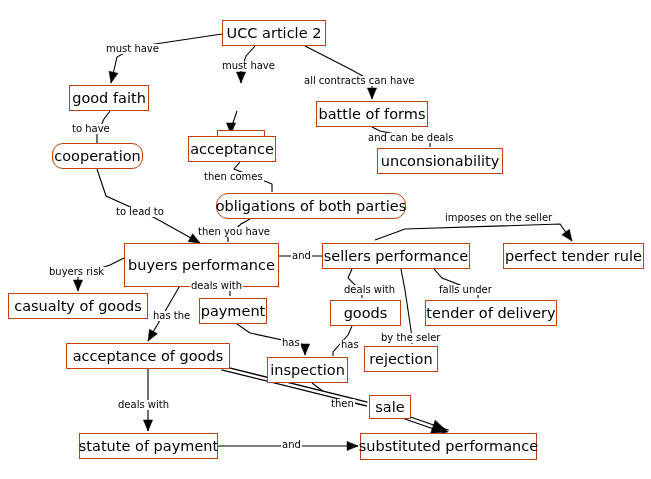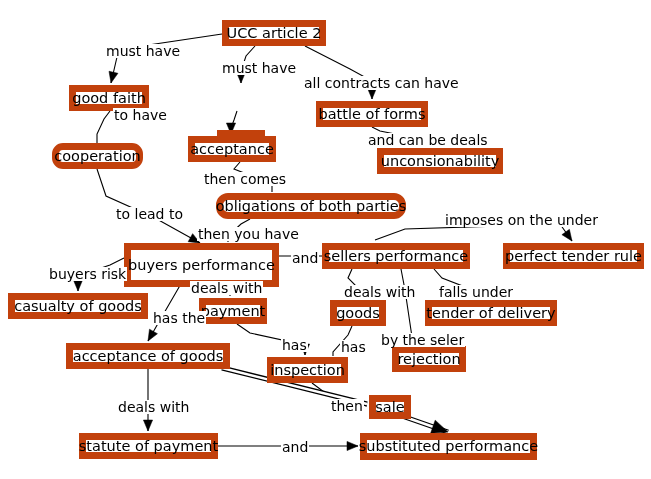--- a/index.html
+++ b/index.html
@@ -18,37 +18,37 @@
   #edges {
     position: absolute;
     left: 0;
     top: 0;
     width: 651px;
     height: 479px;
   }
   .node {
     position: absolute;
     box-sizing: border-box;
-    border: 7px solid #c2410c;
+    border: 1px solid #c2410c;
     background: #ffffff;
     color: #000000;
     font-size: 14.5px;
     line-height: 1;
     display: flex;
     align-items: center;
     justify-content: center;
     white-space: nowrap;
     padding: 0 1px;
     z-index: 5;
   }
   .link-label {
     position: absolute;
     background: #ffffff;
     color: #000000;
-    font-size: 14px;
+    font-size: 10px;
     line-height: 1;
     white-space: nowrap;
     z-index: 6;
     padding: 0 1px;
   }
 </style>
 </head>
 <body>
 
 <div id="canvas">
@@ -101,46 +101,46 @@
       <div class="node" style="left: 316px; top: 101px; width: 112px; height: 26px;">battle of forms</div>
       <div class="node" style="left: 52px; top: 143px; width: 91px; height: 26px; border-radius: 11px;">cooperation</div>
       <div class="node" style="left: 188px; top: 136px; width: 88px; height: 26px;">acceptance</div>
       <div class="node" style="left: 377px; top: 148px; width: 126px; height: 26px;">unconsionability</div>
       <div class="node" style="left: 216px; top: 193px; width: 190px; height: 26px; border-radius: 12px;">obligations of both parties</div>
       <div class="node" style="left: 124px; top: 243px; width: 155px; height: 44px;">buyers performance</div>
       <div class="node" style="left: 322px; top: 243px; width: 148px; height: 26px;">sellers performance</div>
       <div class="node" style="left: 503px; top: 243px; width: 141px; height: 26px;">perfect tender rule</div>
       <div class="node" style="left: 8px; top: 293px; width: 140px; height: 26px;">casualty of goods</div>
       <div class="node" style="left: 199px; top: 298px; width: 68px; height: 26px;">payment</div>
-      <div class="node" style="left: 330px; top: 300px; width: 56px; height: 26px;">goods</div>
+      <div class="node" style="left: 330px; top: 300px; width: 71px; height: 26px;">goods</div>
       <div class="node" style="left: 425px; top: 300px; width: 132px; height: 26px;">tender of delivery</div>
-      <div class="node" style="left: 392px; top: 346px; width: 74px; height: 26px;">rejection</div>
+      <div class="node" style="left: 364px; top: 346px; width: 74px; height: 26px;">rejection</div>
       <div class="node" style="left: 66px; top: 343px; width: 164px; height: 26px;">acceptance of goods</div>
       <div class="node" style="left: 267px; top: 357px; width: 81px; height: 26px;">inspection</div>
       <div class="node" style="left: 369px; top: 395px; width: 42px; height: 24px;">sale</div>
       <div class="node" style="left: 79px; top: 433px; width: 139px; height: 26px;">statute of payment</div>
       <div class="node" style="left: 360px; top: 433px; width: 177px; height: 27px;">substituted performance</div>
     </div>
   <div id="label-layer">
       <div class="link-label" style="left: 105px; top: 44px;">must have</div>
       <div class="link-label" style="left: 221px; top: 61px;">must have</div>
       <div class="link-label" style="left: 303px; top: 76px;">all contracts can have</div>
-      <div class="link-label" style="left: 71px; top: 108px; margin-left: 42px;">to have</div>
+      <div class="link-label" style="left: 71px; top: 124px;">to have</div>
       <div class="link-label" style="left: 367px; top: 133px;">and can be deals</div>
       <div class="link-label" style="left: 203px; top: 172px;">then comes</div>
       <div class="link-label" style="left: 115px; top: 207px;">to lead to</div>
       <div class="link-label" style="left: 197px; top: 227px;">then you have</div>
       <div class="link-label" style="left: 291px; top: 251px;">and</div>
       <div class="link-label" style="left: 48px; top: 267px;">buyers risk</div>
       <div class="link-label" style="left: 190px; top: 281px;">deals with</div>
       <div class="link-label" style="left: 152px; top: 311px;">has the</div>
       <div class="link-label" style="left: 343px; top: 285px;">deals with</div>
       <div class="link-label" style="left: 438px; top: 285px;">falls under</div>
       <div class="link-label" style="left: 380px; top: 333px;">by the seler</div>
-      <div class="link-label" style="left: 444px; top: 213px;">imposes on the under</div>
+      <div class="link-label" style="left: 444px; top: 213px;">imposes on the seller</div>
       <div class="link-label" style="left: 281px; top: 338px;">has</div>
       <div class="link-label" style="left: 340px; top: 340px;">has</div>
       <div class="link-label" style="left: 117px; top: 400px;">deals with</div>
       <div class="link-label" style="left: 330px; top: 399px;">then</div>
       <div class="link-label" style="left: 281px; top: 440px;">and</div>
     </div>
 
 </div>
 
 </body></html>

